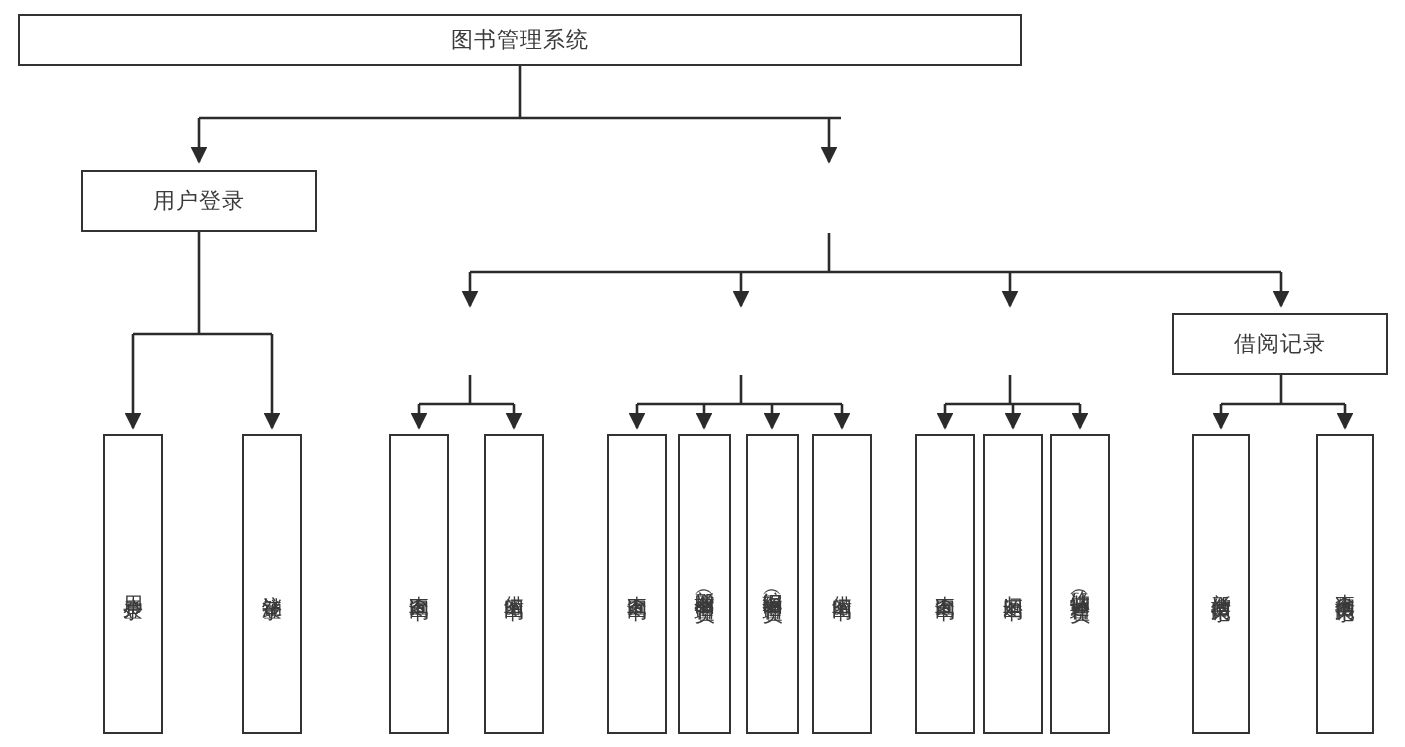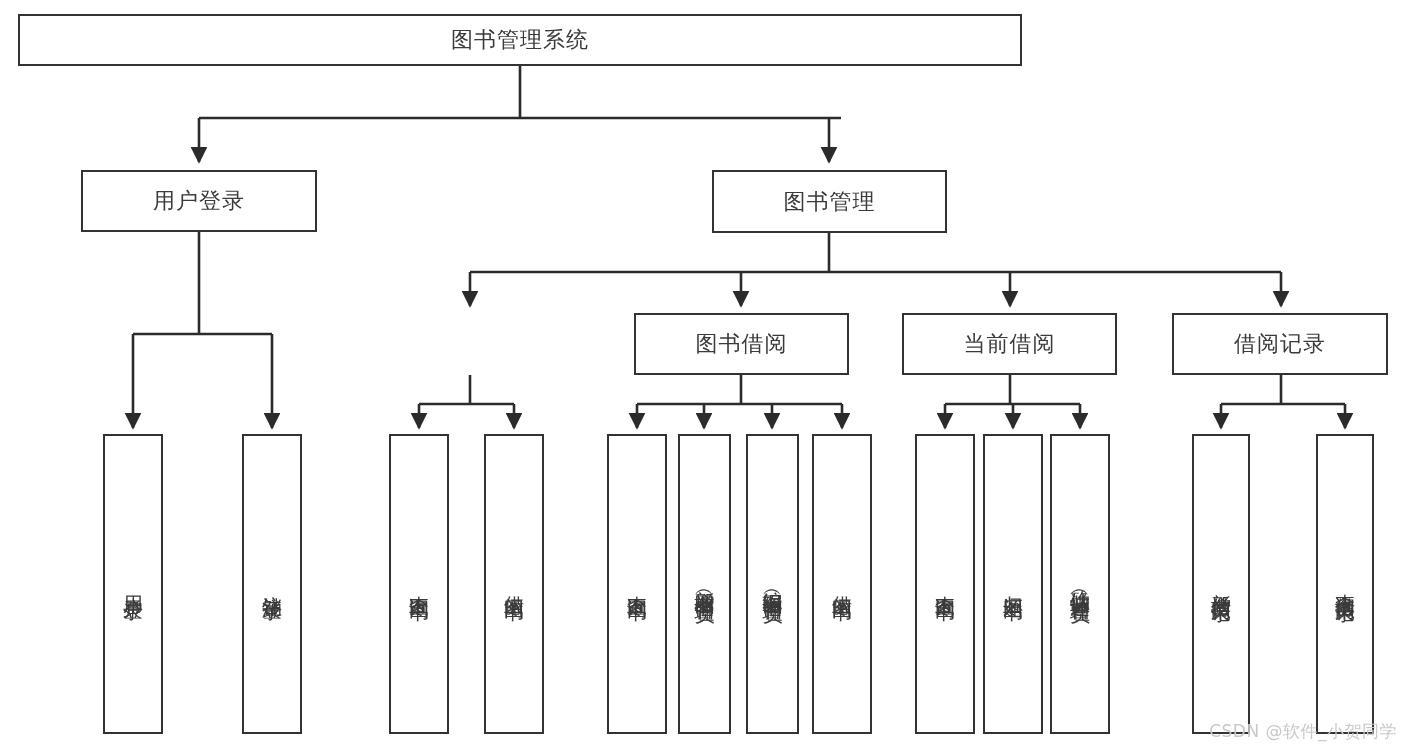--- a/index.html
+++ b/index.html
@@ -112,26 +112,23 @@
       <path d="M 1221 404 L 1345 404"></path>
       <path d="M 1221 404 L 1221 428" marker-end="url(#arrow)"></path>
       <path d="M 1345 404 L 1345 428" marker-end="url(#arrow)"></path>
     </g>
   </svg>
 
   <div class="node level0" style="left:18px;top:14px;width:1004px;height:52px;">图书管理系统</div>
 
   <div class="node level1" style="left:81px;top:170px;width:236px;height:62px;">用户登录</div>
 
-  <div class="node level1" style="left:712px;top:170px;width:235px;height:63px;">图书管理</div>
 
 
-  <div class="node level2" style="left:634px;top:313px;width:215px;height:62px;">图书借阅</div>
 
-  <div class="node level2" style="left:902px;top:313px;width:215px;height:62px;">当前借阅</div>
 
   <div class="node level2" style="left:1172px;top:313px;width:216px;height:62px;font-family:Liberation Mono, monospace;">借阅记录</div>
 
   <div class="node leaf" style="left:103px;top:434px;width:60px;height:300px;">
     <span class="vtext">用户登录</span>
   </div>
   <div class="node leaf" style="left:242px;top:434px;width:60px;height:300px;">
     <span class="vtext">注销登录</span>
   </div>
 
@@ -165,15 +162,14 @@
     <span class="vtext">确认归还（管理员）</span>
   </div>
 
   <div class="node leaf" style="left:1192px;top:434px;width:58px;height:300px;">
     <span class="vtext">新增借阅记录</span>
   </div>
   <div class="node leaf" style="left:1316px;top:434px;width:58px;height:300px;">
     <span class="vtext">查询借阅记录</span>
   </div>
 
-  <div id="watermark">CSDN @软件_小贺同学</div>
 
 </div>
 
 </body></html>

